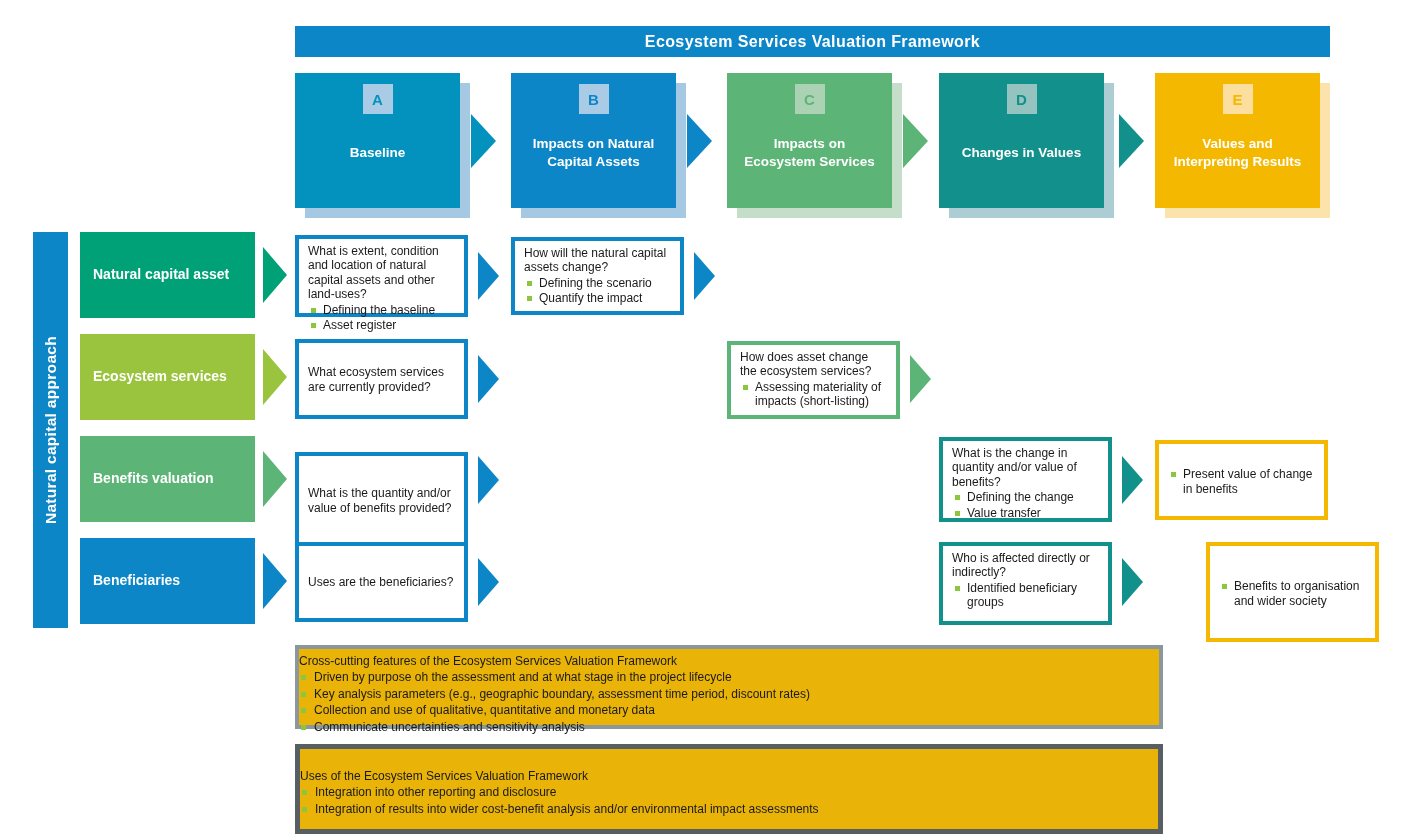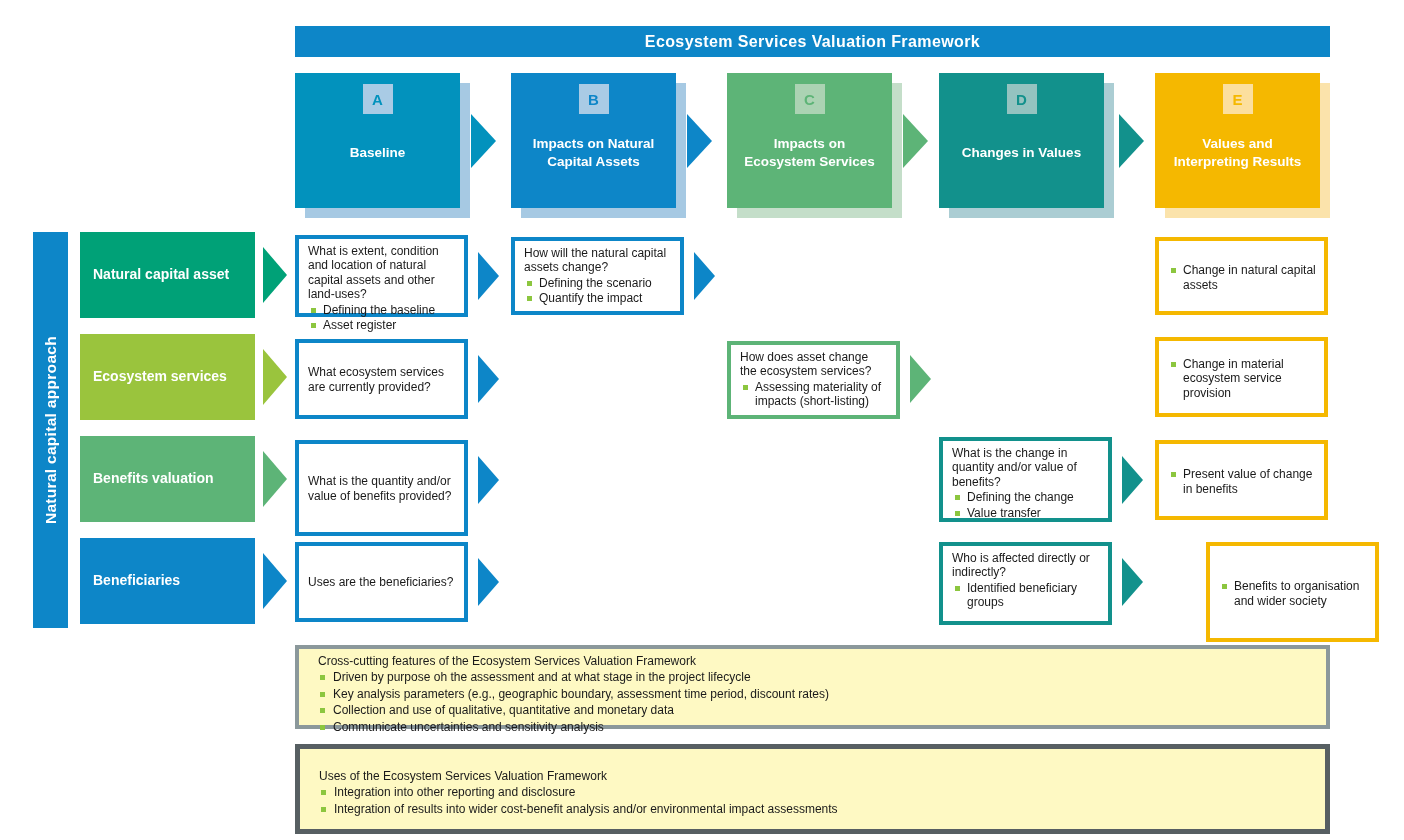--- a/index.html
+++ b/index.html
@@ -54,22 +54,22 @@
   .cell { width:173px; background:#fff; border:4px solid; box-sizing:border-box;
     padding:5px 8px 3px 9px; font-size:12px; color:#1a1a1a; line-height:1.2; }
   .cell.center { display:flex; align-items:center; }
   .bd-blue { border-color:var(--blue); } .bd-green { border-color:var(--green); }
   .bd-teal { border-color:var(--teal); } .bd-yellow { border-color:var(--yellow); }
   .q { margin-bottom:1px; }
   .bul { display:flex; margin-top:1px; }
   .sq { flex:0 0 auto; width:5px; height:5px; background:var(--bullet); margin:5px 7px 0 3px; }
   .txt { flex:1; }
 
-  .wide-box { left:295px; width:1035px; box-sizing:border-box; background:#fef9c3; font-size:12px;
-    color:#1a1a1a; line-height:1.2; padding:5px 19px; }
+  .wide-box { left:295px; width:868px; box-sizing:border-box; background:#eab308; font-size:12px;
+    color:#1a1a1a; line-height:1.2; padding:5px 0; }
   #cross-box { top:645px; height:84px; border:4px solid var(--gray_border); }
   #uses-box { top:744px; height:90px; border:5px solid var(--dark_gray_border); padding-top:20px; }
   .wide-box .bul { margin-top:2px; }
   .wide-box .sq { margin:5px 8px 0 2px; }
 </style>
 </head>
 <body>
 
 <div class="canvas">
 
@@ -150,47 +150,35 @@
     <div class="bul">
         <span class="sq"></span>
         <span class="txt">Defining the scenario</span>
       </div>
     <div class="bul">
         <span class="sq"></span>
         <span class="txt">Quantify the impact</span>
       </div>
   </div>
   <div class="abs tri cellar blue" style="left:694px;top:252px"></div>
-  <div class="abs cell bd-yellow center" style="left:1155px;top:237px;height:78px">
-    <div class="bul">
-        <span class="sq"></span>
-        <span class="txt">Change in natural capital assets</span>
-      </div>
-  </div>
 
   <div class="abs cell bd-blue center" style="left:295px;top:339px;height:80px">
     <div class="q">What ecosystem services are currently provided?</div>
   </div>
   <div class="abs tri cellar blue" style="left:478px;top:355px"></div>
   <div class="abs cell bd-green" style="left:727px;top:341px;height:78px">
     <div class="q">How does asset change the ecosystem services?</div>
     <div class="bul">
         <span class="sq"></span>
         <span class="txt">Assessing materiality of impacts (short-listing)</span>
       </div>
   </div>
   <div class="abs tri cellar green" style="left:910px;top:355px"></div>
-  <div class="abs cell bd-yellow center" style="left:1155px;top:337px;height:80px">
-    <div class="bul">
-        <span class="sq"></span>
-        <span class="txt">Change in material ecosystem service provision</span>
-      </div>
-  </div>
-
-  <div class="abs cell bd-blue center" style="left:295px;top:440px;height:96px">
+
+  <div class="abs cell bd-blue center" style="left:295px;top:452px;height:96px">
     <div class="q">What is the quantity and/or value of benefits provided?</div>
   </div>
   <div class="abs tri cellar blue" style="left:478px;top:456px"></div>
   <div class="abs cell bd-teal" style="left:939px;top:437px;height:85px">
     <div class="q">What is the change in quantity and/or value of benefits?</div>
     <div class="bul">
         <span class="sq"></span>
         <span class="txt">Defining the change</span>
       </div>
     <div class="bul">

